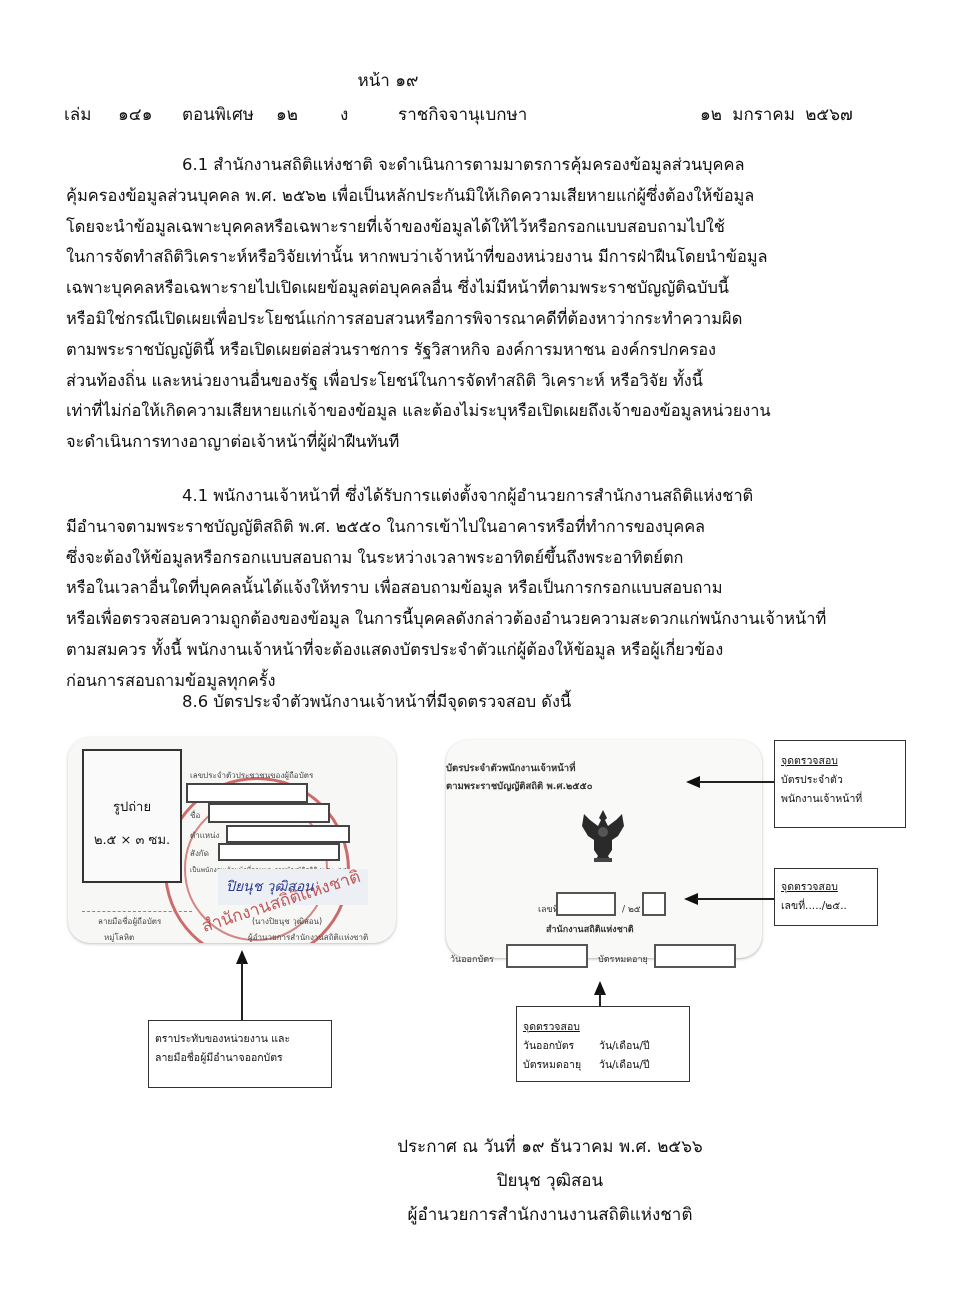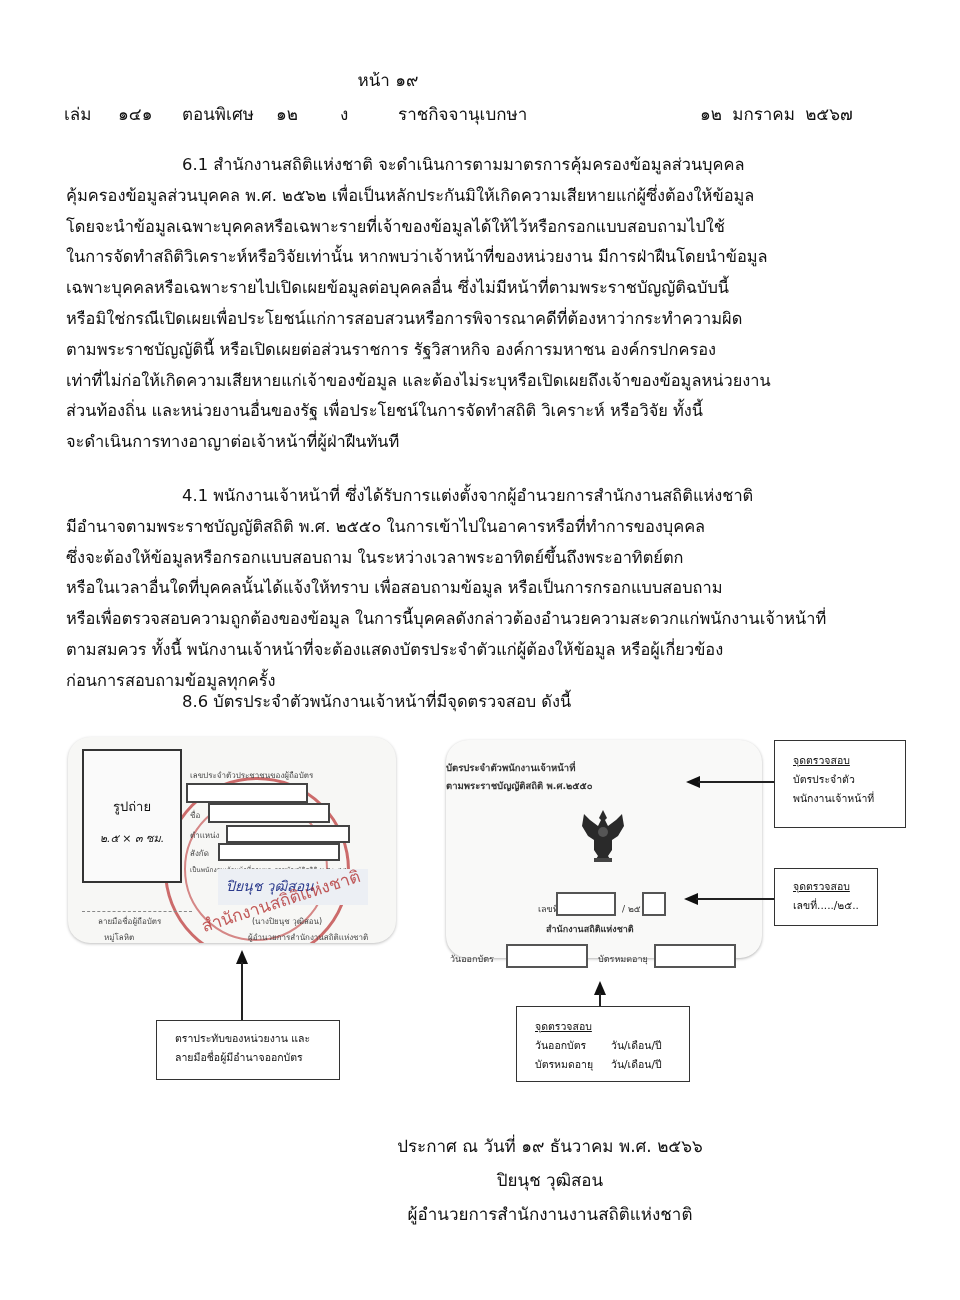--- a/index.html
+++ b/index.html
@@ -11,40 +11,40 @@
   .header-row span { position:absolute; top:0; white-space:nowrap; }
   .body-text { left:66px; width:830px; font-size:16.4px; line-height:30.8px; }
   .line { display:block; white-space:nowrap; }
   .sec47 { top:688px; left:182px; font-size:16.4px; white-space:nowrap; }
 
   
   .card1 { top:737px; left:68px; width:328px; height:206px; border-radius:22px;
            background:#f7f7f5; box-shadow:0 1px 3px rgba(0,0,0,.25); overflow:hidden; }
   .photo-box { top:12px; left:14px; width:96px; height:130px; border:2px solid #333; background:#fafafa; }
   .photo-box .t1 { position:absolute; top:45px; width:100%; text-align:center; font-size:13px; }
-  .photo-box .t2 { position:absolute; top:78px; width:100%; text-align:center; font-size:11px;font-style:italic; }
+  .photo-box .t2 { position:absolute; top:78px; width:100%; text-align:center; font-size:13px; }
   .c1-small { font-size:8px; color:#444; position:absolute; white-space:nowrap; }
   .redact { position:absolute; background:#fff; border:2px solid #444; }
   .stamp-outer { top:40px; left:96px; width:180px; height:180px; border:3px solid rgba(190,60,60,.75); border-radius:50%; }
   .stamp-inner { top:60px; left:116px; width:140px; height:140px; border:2px solid rgba(190,60,60,.6); border-radius:50%; }
   .stamp-text { top:150px; left:130px; font-size:17px; color:rgba(180,50,50,.8); transform:rotate(-18deg); white-space:nowrap; }
   .sig-area { top:132px; left:150px; width:150px; height:36px; background:#eceff4; }
   .sig-text { top:138px; left:158px; font-size:14px; color:#2b3a8c; font-style:italic; white-space:nowrap; }
   .dashline { top:174px; left:14px; width:110px; border-top:1px dashed #888; }
 
   
   .card2 { top:740px; left:446px; width:316px; height:218px; border-radius:22px;
            background:#f9f9f8; box-shadow:0 1px 3px rgba(0,0,0,.3); }
   .c2-title { position:absolute; width:100%; font-size:9.5px; font-weight:bold; color:#333; white-space:nowrap; }
   .garuda { top:66px; left:132px; width:50px; height:62px; }
   .c2-label { position:absolute; font-size:9px; color:#333; white-space:nowrap; }
   .c2-box { position:absolute; border:2px solid #555; background:#fff; }
 
   
-  .callout { position:absolute; border:1.5px solid #333; background:#fff; font-size:10.5px; line-height:19px; padding:6px 18px; box-sizing:border-box; }
+  .callout { position:absolute; border:1.5px solid #333; background:#fff; font-size:10.5px; line-height:19px; padding:6px 6px; box-sizing:border-box; }
   .callout .hd { text-decoration:underline; }
   .callout .row { white-space:nowrap; }
   .arrow-h { position:absolute; height:1.5px; background:#222; }
   .arrow-v { position:absolute; width:2px; background:#222; }
   .ah-left { position:absolute; width:0; height:0; border-top:6px solid transparent; border-bottom:6px solid transparent; border-right:14px solid #111; }
   .ah-up { position:absolute; width:0; height:0; border-left:6px solid transparent; border-right:6px solid transparent; border-bottom:14px solid #111; }
 
   .sign { left:0; width:1100px; text-align:center; font-size:17px; white-space:nowrap; }
 </style>
 </head>
@@ -62,22 +62,22 @@
 </div>
 
 <div class="abs body-text" style="top:150px">
   <span class="line" style="padding-left:116px">6.1 สำนักงานสถิติแห่งชาติ จะดำเนินการตามมาตรการคุ้มครองข้อมูลส่วนบุคคล</span>
   <span class="line">คุ้มครองข้อมูลส่วนบุคคล พ.ศ. ๒๕๖๒ เพื่อเป็นหลักประกันมิให้เกิดความเสียหายแก่ผู้ซึ่งต้องให้ข้อมูล</span>
   <span class="line">โดยจะนำข้อมูลเฉพาะบุคคลหรือเฉพาะรายที่เจ้าของข้อมูลได้ให้ไว้หรือกรอกแบบสอบถามไปใช้</span>
   <span class="line">ในการจัดทำสถิติวิเคราะห์หรือวิจัยเท่านั้น หากพบว่าเจ้าหน้าที่ของหน่วยงาน มีการฝ่าฝืนโดยนำข้อมูล</span>
   <span class="line">เฉพาะบุคคลหรือเฉพาะรายไปเปิดเผยข้อมูลต่อบุคคลอื่น ซึ่งไม่มีหน้าที่ตามพระราชบัญญัติฉบับนี้</span>
   <span class="line">หรือมิใช่กรณีเปิดเผยเพื่อประโยชน์แก่การสอบสวนหรือการพิจารณาคดีที่ต้องหาว่ากระทำความผิด</span>
   <span class="line">ตามพระราชบัญญัตินี้ หรือเปิดเผยต่อส่วนราชการ รัฐวิสาหกิจ องค์การมหาชน องค์กรปกครอง</span>
+  <span class="line">ส่วนท้องถิ่น และหน่วยงานอื่นของรัฐ เพื่อประโยชน์ในการจัดทำสถิติ วิเคราะห์ หรือวิจัย ทั้งนี้</span>
   <span class="line">เท่าที่ไม่ก่อให้เกิดความเสียหายแก่เจ้าของข้อมูล และต้องไม่ระบุหรือเปิดเผยถึงเจ้าของข้อมูลหน่วยงาน</span>
-  <span class="line">ส่วนท้องถิ่น และหน่วยงานอื่นของรัฐ เพื่อประโยชน์ในการจัดทำสถิติ วิเคราะห์ หรือวิจัย ทั้งนี้</span>
   <span class="line">จะดำเนินการทางอาญาต่อเจ้าหน้าที่ผู้ฝ่าฝืนทันที</span>
 </div>
 
 <div class="abs body-text" style="top:481px">
   <span class="line" style="padding-left:116px">4.1 พนักงานเจ้าหน้าที่ ซึ่งได้รับการแต่งตั้งจากผู้อำนวยการสำนักงานสถิติแห่งชาติ</span>
   <span class="line">มีอำนาจตามพระราชบัญญัติสถิติ พ.ศ. ๒๕๕๐ ในการเข้าไปในอาคารหรือที่ทำการของบุคคล</span>
   <span class="line">ซึ่งจะต้องให้ข้อมูลหรือกรอกแบบสอบถาม ในระหว่างเวลาพระอาทิตย์ขึ้นถึงพระอาทิตย์ตก</span>
   <span class="line">หรือในเวลาอื่นใดที่บุคคลนั้นได้แจ้งให้ทราบ เพื่อสอบถามข้อมูล หรือเป็นการกรอกแบบสอบถาม</span>
   <span class="line">หรือเพื่อตรวจสอบความถูกต้องของข้อมูล ในการนี้บุคคลดังกล่าวต้องอำนวยความสะดวกแก่พนักงานเจ้าหน้าที่</span>
   <span class="line">ตามสมควร ทั้งนี้ พนักงานเจ้าหน้าที่จะต้องแสดงบัตรประจำตัวแก่ผู้ต้องให้ข้อมูล หรือผู้เกี่ยวข้อง</span>
@@ -108,21 +108,21 @@
   <div class="abs dashline"></div>
   <div class="c1-small" style="top:178px;left:30px">ลายมือชื่อผู้ถือบัตร</div>
   <div class="c1-small" style="top:178px;left:184px">(นางปิยนุช วุฒิสอน)</div>
   <div class="c1-small" style="top:194px;left:36px">หมู่โลหิต</div>
   <div class="c1-small" style="top:194px;left:180px">ผู้อำนวยการสำนักงานสถิติแห่งชาติ</div>
 </div>
 
 <div class="ah-up" style="top:950px;left:236px"></div>
 <div class="arrow-v" style="top:962px;left:241px;height:58px"></div>
 
-<div class="callout" style="top:1020px;left:156px;width:184px;height:60px;padding-top:8px">
+<div class="callout" style="top:1020px;left:148px;width:184px;height:68px;padding-top:8px">
   <div class="row">ตราประทับของหน่วยงาน และ</div>
   <div class="row">ลายมือชื่อผู้มีอำนาจออกบัตร</div>
 </div>
 
 <div class="abs card2">
   <div class="c2-title" style="top:20px">บัตรประจำตัวพนักงานเจ้าหน้าที่</div>
   <div class="c2-title" style="top:38px">ตามพระราชบัญญัติสถิติ พ.ศ.๒๕๕๐</div>
   <svg class="abs garuda" viewBox="0 0 50 62">
     <path d="M25 4 L29 12 L27 14 L30 20 L38 14 L44 8 L46 20 L40 30 L34 34 L34 44 L30 50 L34 56 L16 56 L20 50 L16 44 L16 34 L10 30 L4 20 L6 8 L12 14 L20 20 L23 14 L21 12 Z" fill="#2a2a2a"></path>
     <circle cx="25" cy="26" r="5" fill="#555"></circle>

